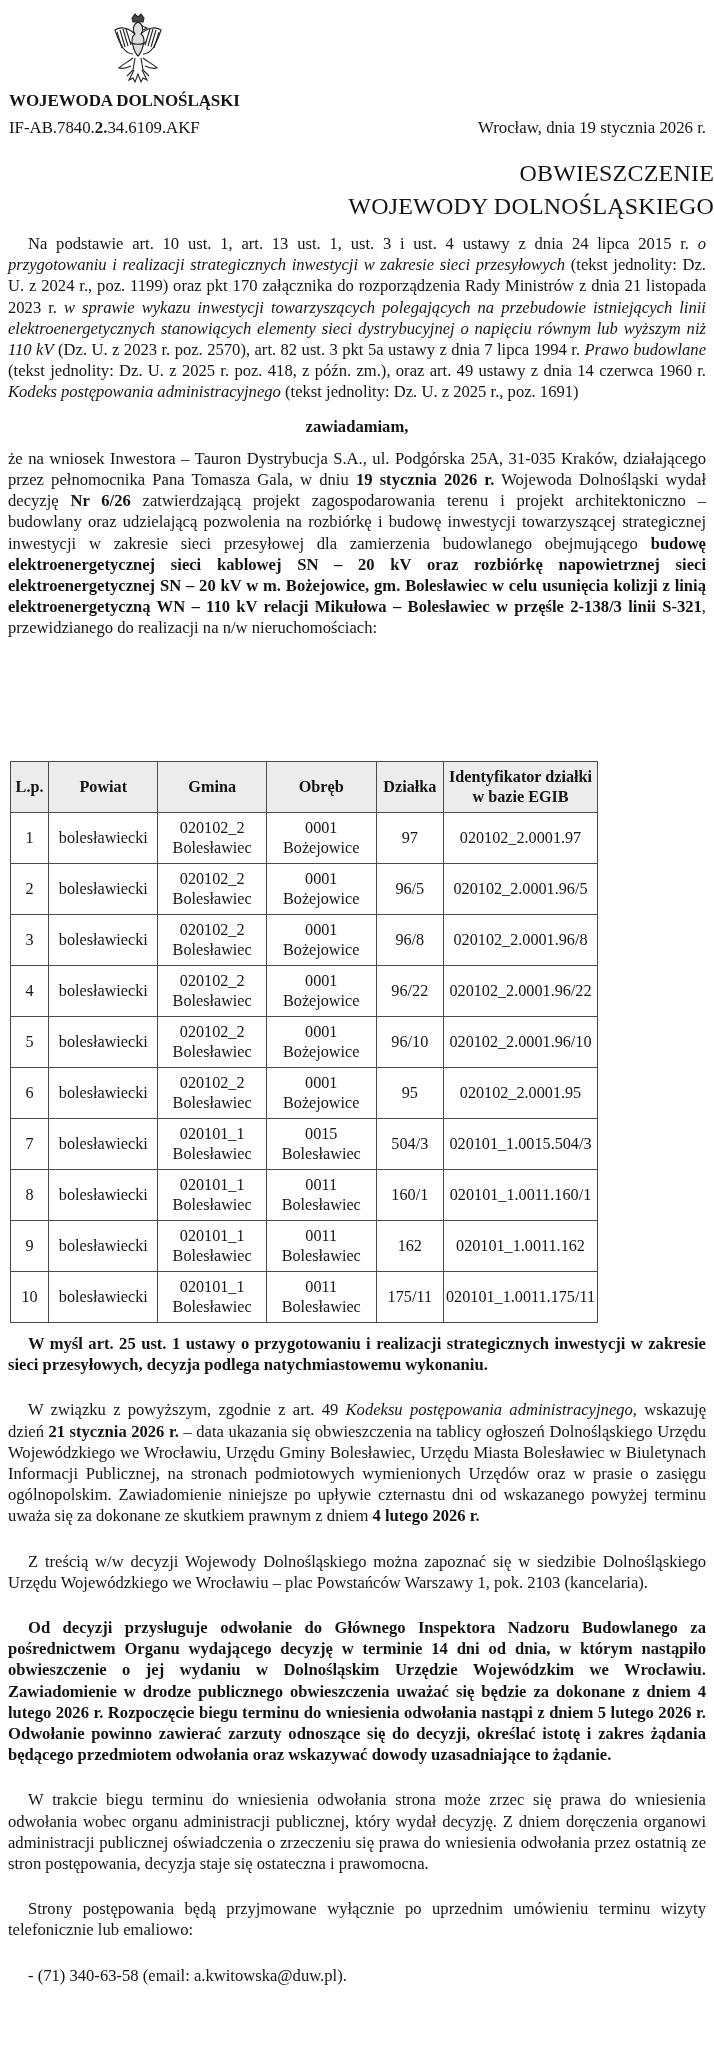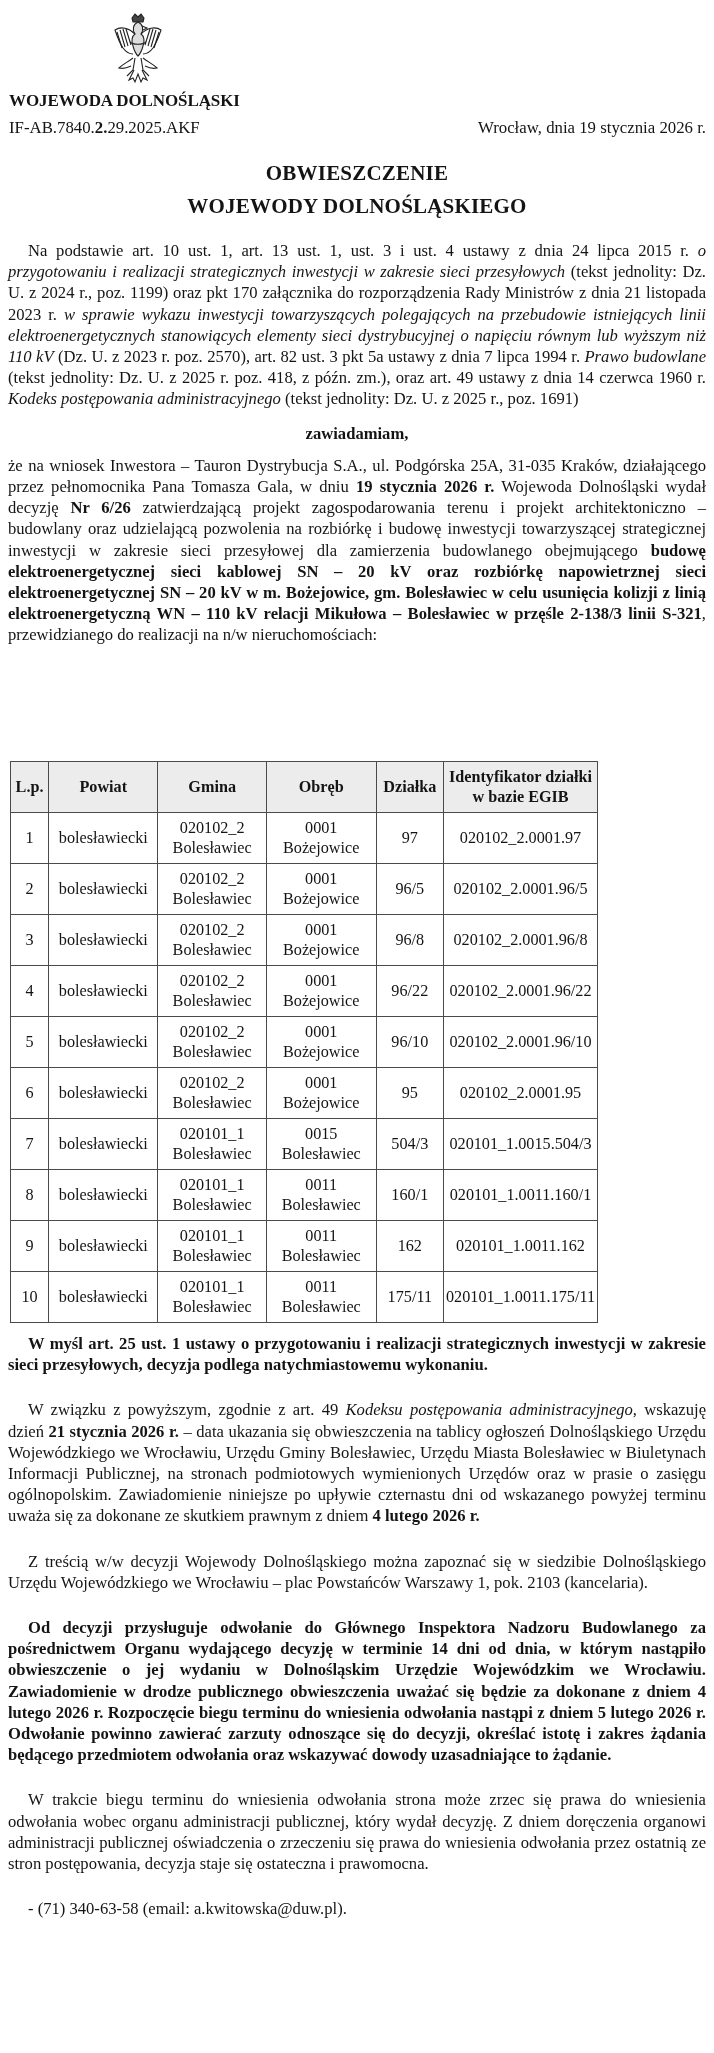--- a/index.html
+++ b/index.html
@@ -8,22 +8,22 @@
     min-height: 2053px;
     font-family: "Liberation Serif", "DejaVu Serif", serif;
     color: #141414;
     font-size: 16.6px;
     line-height: 21.2px;
   }
   .page { position: relative; width: 714px; padding: 0 8px; box-sizing: border-box; }
   .emblem { position: absolute; left: 108px; top: 12px; width: 60px; height: 76px; }
   .office { position: absolute; left: 9px; top: 90px; font-weight: bold; font-size: 17px; letter-spacing: -0.1px; }
   .ref-line { position: absolute; left: 9px; right: 8px; top: 117px; display: flex; justify-content: space-between; font-size: 16.8px; }
-  .title { position: absolute; left: 0; right: 0; top: 157px; text-align: center; font-weight: bold; font-size: 21px; line-height: 33px; letter-spacing: 0.2px; }
-  .content { position: absolute; left: 8px; right: 8px; top: 240px; }
+  .title { position: absolute; left: 0; right: 0; top: 157px; text-align: right; font-weight: normal; font-size: 24px; line-height: 33px; letter-spacing: 0.2px; }
+  .content { position: absolute; left: 8px; right: 8px; top: 233px; }
   p { margin: 0; text-align: justify; }
   .indent { text-indent: 20px; }
   .gap { margin-top: 24px; }
   .center-bold { text-align: center; font-weight: bold; margin: 13px 0 11px 0; }
   i, .it { font-style: italic; }
   b { font-weight: bold; }
   .bold-para { font-weight: bold; }
 
   table.parcels {
     position: absolute; left: 10px; top: 761px; width: 588px;
@@ -60,21 +60,21 @@
       <path d="M35 46 c5 4 10 6 14 10 c-4 1 -8 0 -12 -2"></path>
       <path d="M27 46 l-2 12 l-6 6 M33 46 l2 12 l6 6"></path>
       <path d="M26 58 l-5 10 l4 -2 l2 4 l3 -8 l3 8 l2 -4 l4 2 l-5 -10"></path>
       <path d="M22 30 c3 3 13 3 16 0"></path>
     </g>
   </svg>
 
   <div class="office">WOJEWODA DOLNOŚLĄSKI</div>
 
   <div class="ref-line">
-    <span><span>IF-AB.7840.</span><b>2.</b><span>29.2025.AKF</span></span>
+    <span><span>IF-AB.7840.</span><b>2.</b><span>34.6109.AKF</span></span>
     <span>Wrocław, dnia 19 stycznia 2026 r.</span>
   </div>
 
   <div class="title">
     <div>OBWIESZCZENIE</div>
     <div>WOJEWODY DOLNOŚLĄSKIEGO</div>
   </div>
 
   <div class="content">
     <p class="indent"><span>Na podstawie art. 10 ust. 1, art. 13 ust. 1, ust. 3 i ust. 4 ustawy z dnia 24 lipca 2015 r. </span><i>o przygotowaniu i realizacji strategicznych inwestycji w zakresie sieci przesyłowych</i><span> (tekst jednolity: Dz. U. z 2024 r., poz. 1199) oraz pkt 170 załącznika do rozporządzenia Rady Ministrów z dnia 21 listopada 2023 r. </span><i>w sprawie wykazu inwestycji towarzyszących polegających na przebudowie istniejących linii elektroenergetycznych stanowiących elementy sieci dystrybucyjnej o napięciu równym lub wyższym niż 110 kV</i><span> (Dz. U. z 2023 r. poz. 2570), art. 82 ust. 3 pkt 5a ustawy z dnia 7 lipca 1994 r. </span><i>Prawo budowlane</i><span> (tekst jednolity: Dz. U. z 2025 r. poz. 418, z późn. zm.), oraz art. 49 ustawy z dnia 14 czerwca 1960 r. </span><i>Kodeks postępowania administracyjnego</i><span> (tekst jednolity: Dz. U. z 2025 r., poz. 1691)</span></p>
@@ -246,16 +246,17 @@
     <p class="indent bold-para">W myśl art. 25 ust. 1 ustawy o przygotowaniu i realizacji strategicznych inwestycji w zakresie sieci przesyłowych, decyzja podlega natychmiastowemu wykonaniu.</p>
 
     <p class="indent gap"><span>W związku z powyższym, zgodnie z art. 49 </span><i>Kodeksu postępowania administracyjnego</i><span>, wskazuję dzień </span><b>21 stycznia 2026 r.</b><span> – data ukazania się obwieszczenia na tablicy ogłoszeń Dolnośląskiego Urzędu Wojewódzkiego we Wrocławiu, Urzędu Gminy Bolesławiec, Urzędu Miasta Bolesławiec w Biuletynach Informacji Publicznej, na stronach podmiotowych wymienionych Urzędów oraz w prasie o zasięgu ogólnopolskim. Zawiadomienie niniejsze po upływie czternastu dni od wskazanego powyżej terminu uważa się za dokonane ze skutkiem prawnym z dniem </span><b>4 lutego 2026 r.</b></p>
 
     <p class="indent gap">Z treścią w/w decyzji Wojewody Dolnośląskiego można zapoznać się w siedzibie Dolnośląskiego Urzędu Wojewódzkiego we Wrocławiu – plac Powstańców Warszawy 1, pok. 2103 (kancelaria).</p>
 
     <p class="indent gap bold-para">Od decyzji przysługuje odwołanie do Głównego Inspektora Nadzoru Budowlanego za pośrednictwem Organu wydającego decyzję w terminie 14 dni od dnia, w którym nastąpiło obwieszczenie o jej wydaniu w Dolnośląskim Urzędzie Wojewódzkim we Wrocławiu. Zawiadomienie w drodze publicznego obwieszczenia uważać się będzie za dokonane z dniem 4 lutego 2026 r. Rozpoczęcie biegu terminu do wniesienia odwołania nastąpi z dniem 5 lutego 2026 r. Odwołanie powinno zawierać zarzuty odnoszące się do decyzji, określać istotę i zakres żądania będącego przedmiotem odwołania oraz wskazywać dowody uzasadniające to żądanie.</p>
 
     <p class="indent gap">W trakcie biegu terminu do wniesienia odwołania strona może zrzec się prawa do wniesienia odwołania wobec organu administracji publicznej, który wydał decyzję. Z dniem doręczenia organowi administracji publicznej oświadczenia o zrzeczeniu się prawa do wniesienia odwołania przez ostatnią ze stron postępowania, decyzja staje się ostateczna i prawomocna.</p>
 
+    <p class="indent gap">Strony postępowania będą przyjmowane wyłącznie po uprzednim umówieniu terminu wizyty telefonicznie lub emaliowo:</p>
 
     <p class="indent gap" style="text-align:left"><span>- </span><span>(71) 340-63-58</span><span> (email: </span><span>a.kwitowska@duw.pl</span><span>).</span></p>
   </div>
 </div>
 
 </body></html>

